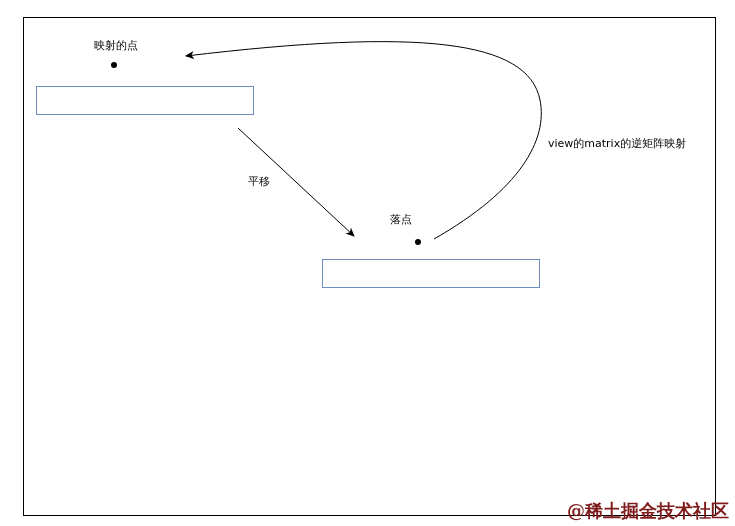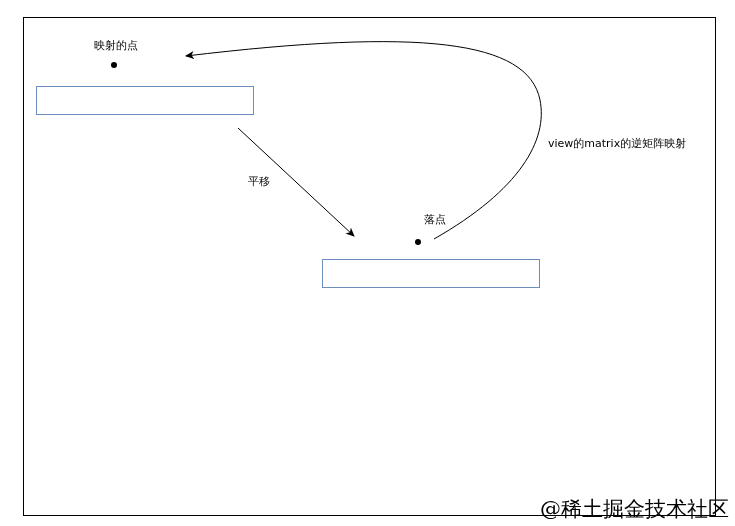--- a/index.html
+++ b/index.html
@@ -4,37 +4,37 @@
 <style>
   html, body { margin:0; padding:0; background:#ffffff; }
   body { width:735px; height:526px; position:relative; overflow:hidden;
          font-family:"DejaVu Sans", "Liberation Sans", sans-serif; }
   .frame { position:absolute; left:23px; top:17px; width:693px; height:499px;
            border:1px solid #000; box-sizing:border-box; }
   .box { position:absolute; border:1px solid #6c8ebf; background:#fff; box-sizing:border-box; }
   .label { position:absolute; font-size:11px; color:#000; white-space:nowrap; }
   .dot { position:absolute; width:6px; height:6px; border-radius:50%; background:#000; }
   svg.lines { position:absolute; left:0; top:0; }
-  .watermark { position:absolute; right:6px; bottom:3px; font-size:21px; color:#000000;
-               font-family:"DejaVu Serif", serif; white-space:nowrap; }
+  .watermark { position:absolute; right:6px; bottom:3px; font-size:18px; color:#7f1d1d;
+               font-family:"DejaVu Serif", serif; white-space:nowrap;font-weight:bold; }
 </style>
 </head>
 <body>
 
 <div class="frame"></div>
 
 <div class="box" style="left:36px;top:86px;width:218px;height:29px;"></div>
 <div class="box" style="left:322px;top:259px;width:218px;height:29px;"></div>
 
 <div class="label" style="left:94px;top:38px;">映射的点</div>
 <div class="dot" style="left:111px;top:62px;"></div>
 
 <div class="label" style="left:248px;top:174px;">平移</div>
 
-<div class="label" style="left:424px;top:212px;">落点</div>
+<div class="label" style="left:390px;top:212px;">落点</div>
 <div class="dot" style="left:415px;top:239px;"></div>
 
 <div class="label" style="left:548px;top:136px;">view的matrix的逆矩阵映射</div>
 
 <svg class="lines" width="735" height="526">
   <defs>
     <marker id="arrowhead" markerWidth="10" markerHeight="10" refX="8" refY="5" orient="auto" markerUnits="userSpaceOnUse">
       <path d="M0,1 L9,5 L0,9 L2.5,5 Z" fill="#000"></path>
     </marker>
   </defs>

